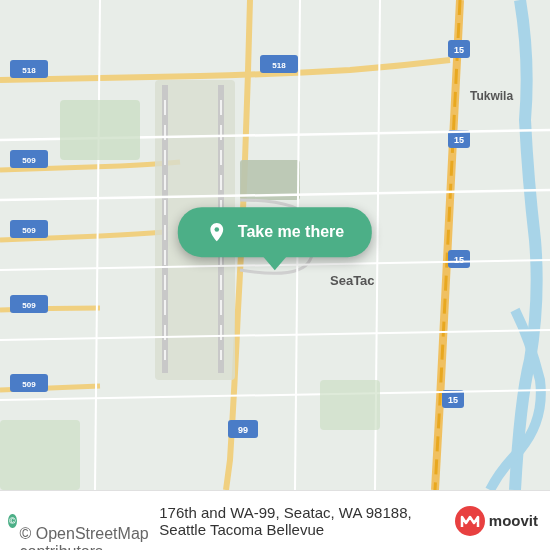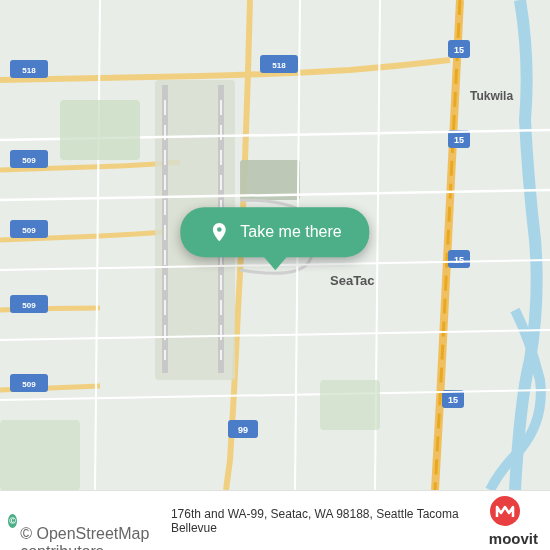--- a/index.html
+++ b/index.html
@@ -40,21 +40,21 @@
       z-index: 10;
     }
 
     #popup-button {
       background-color: #4CAF87;
       color: white;
       border: none;
       border-radius: 24px;
       padding: 14px 28px;
       font-size: 16px;
-      font-weight: 400;
+      font-weight: 700;
       cursor: pointer;
       display: flex;
       align-items: center;
       gap: 10px;
       box-shadow: 0 4px 12px rgba(0,0,0,0.3);
       white-space: nowrap;
     }
 
     #location-pin-icon {
       width: 22px;
@@ -112,23 +112,22 @@
     }
 
     #footer-address {
       font-size: 12px;
       color: #333;
       flex: 1;
     }
 
     #moovit-logo {
       display: flex;
-      align-items: flex-start;
+      align-items: center;
       gap: 3px;
-      flex-direction: column;
     }
 
     #moovit-icon {
       width: 32px;
       height: 32px;
     }
 
     #moovit-text {
       font-size: 15px;
       font-weight: bold;
@@ -233,21 +232,21 @@
   </div>
 </div>
 
 <div id="footer">
   <div id="footer-left">
     <div id="osm-logo">
       <div id="osm-circle">©</div>
       <span style="font-size:16px; color:#666;margin-top:44px;">© OpenStreetMap contributors</span>
     </div>
   </div>
-  <div id="footer-address" style="font-size:12px; color:#333; margin: 12px 8px; flex:2;">176th and WA-99, Seatac, WA 98188, Seattle Tacoma Bellevue</div>
+  <div id="footer-address" style="font-size:15px; color:#333; margin: 12px 8px; flex:2;">176th and WA-99, Seatac, WA 98188, Seattle Tacoma Bellevue</div>
   <div id="moovit-logo">
 
     <svg id="moovit-icon" viewBox="0 0 32 32" xmlns="http://www.w3.org/2000/svg">
       <circle cx="16" cy="16" r="15" fill="#e84040"></circle>
       <path d="M8,22 L8,12 L12,18 L16,12 L20,18 L24,12 L24,22" stroke="white" stroke-width="2.5" fill="none" stroke-linejoin="round"></path>
     </svg>
     <span id="moovit-text" style="font-size:15px; font-weight:bold; color:#333;">moovit</span>
   </div>
 </div>
 

